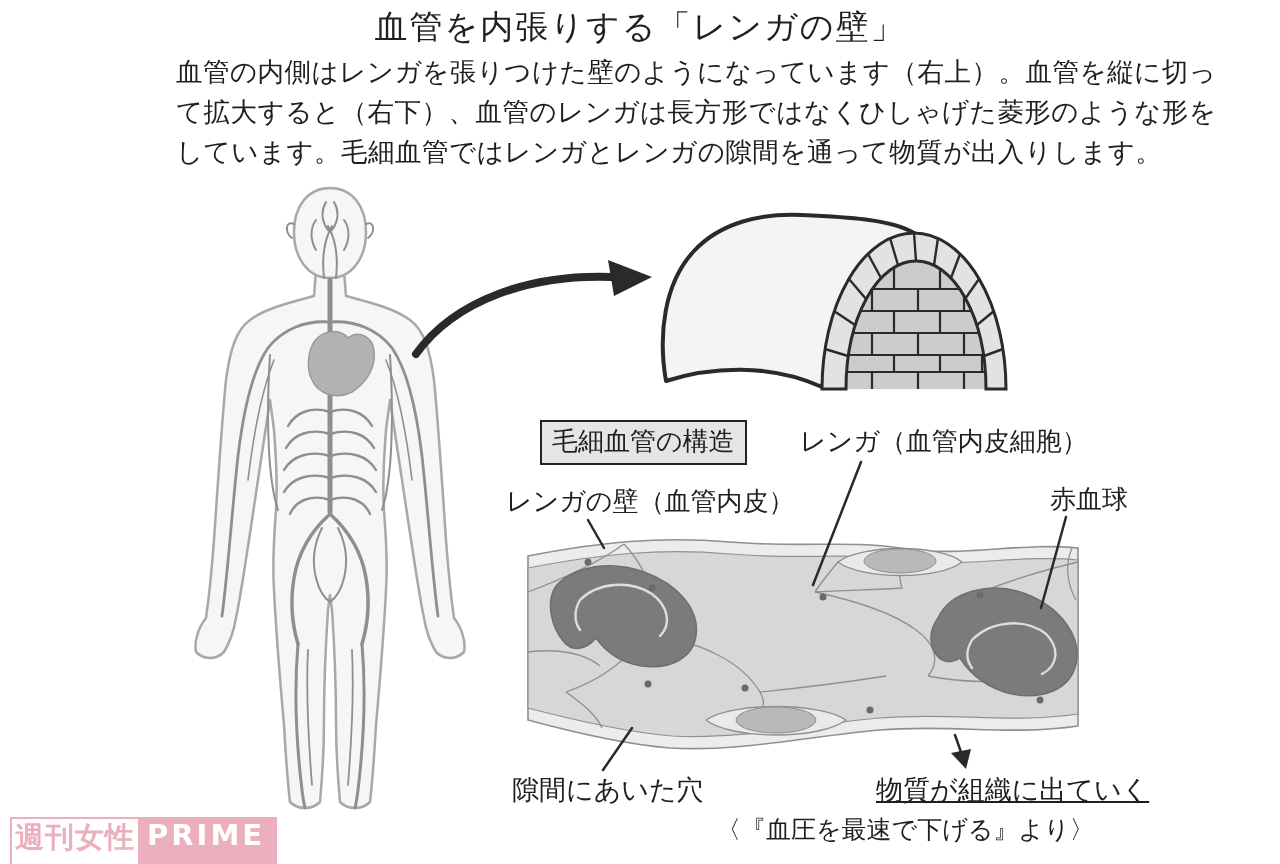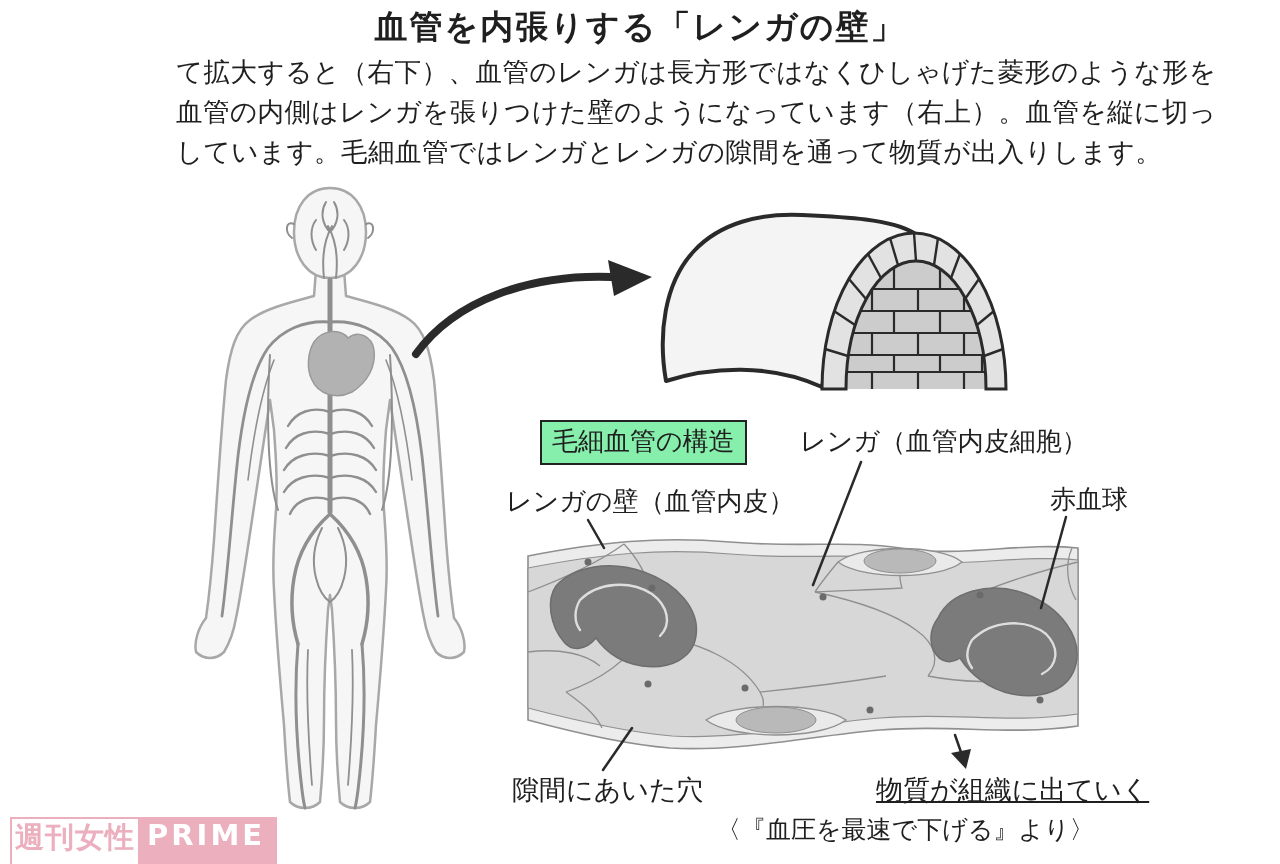--- a/index.html
+++ b/index.html
@@ -16,30 +16,30 @@
     --vessel:#8f8f8f;
   }
   html,body{margin:0;padding:0;background:#fff;}
   .canvas{
     position:relative;width:1280px;height:864px;background:#fff;overflow:hidden;
     font-family:"DejaVu Sans","Liberation Sans",sans-serif;color:var(--text-color);
   }
   .layer-svg{position:absolute;left:0;top:0;z-index:1;}
   .title{
     position:absolute;top:5px;left:0;width:100%;text-align:center;z-index:2;
-    font-size:33px;font-weight:700;letter-spacing:2px;
+    font-size:33px;font-weight:400;letter-spacing:2px;
   }
   .desc{
     position:absolute;left:176px;top:52px;z-index:2;
     font-size:26.5px;font-weight:500;line-height:40px;letter-spacing:0.5px;white-space:nowrap;
   }
   .lbl{
     position:absolute;z-index:2;font-size:26px;font-weight:500;white-space:nowrap;
   }
-  .boxed{border:2.5px solid #222;padding:2px 10px 4px;background:#86efac;}
+  .boxed{border:2.5px solid #222;padding:2px 10px 4px;background:#e5e5e5;}
   .lbl-sm{font-size:25px;}
   .wm{
     position:absolute;left:10px;top:817px;z-index:3;display:flex;align-items:stretch;
     opacity:0.93;font-weight:700;font-size:29px;line-height:37px;
   }
   .wm-jp{
     color:var(--watermark-pink);background:#fff;border:2px solid var(--watermark-pink);
     padding:0 3px;letter-spacing:1px;
   }
   .wm-en{
@@ -218,22 +218,22 @@
     </g>
     <g>
       <path class="leader" d="M 955,735 L 962,755"></path>
       <polygon class="ah" points="966,769 951,753 971,749"></polygon>
     </g>
   </svg>
 
   <div class="title">血管を内張りする「レンガの壁」</div>
 
   <div class="desc">
+    <div>血管の内側はレンガを張りつけた壁のようになっています（右上）。血管を縦に切っ</div>
     <div>て拡大すると（右下）、血管のレンガは長方形ではなくひしゃげた菱形のような形を</div>
-    <div>血管の内側はレンガを張りつけた壁のようになっています（右上）。血管を縦に切っ</div>
     <div>しています。毛細血管ではレンガとレンガの隙間を通って物質が出入りします。</div>
   </div>
 
   <div class="lbl boxed" style="left:540px;top:420px;">毛細血管の構造</div>
 
   <div class="lbl" style="left:506px;top:484px;">レンガの壁（血管内皮）</div>
 
   <div class="lbl" style="left:800px;top:424px;">レンガ（血管内皮細胞）</div>
 
   <div class="lbl" style="left:1050px;top:482px;">赤血球</div>

